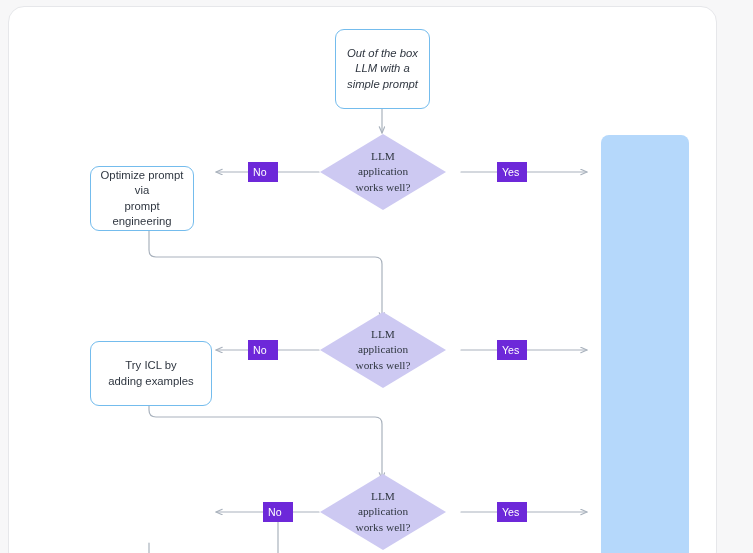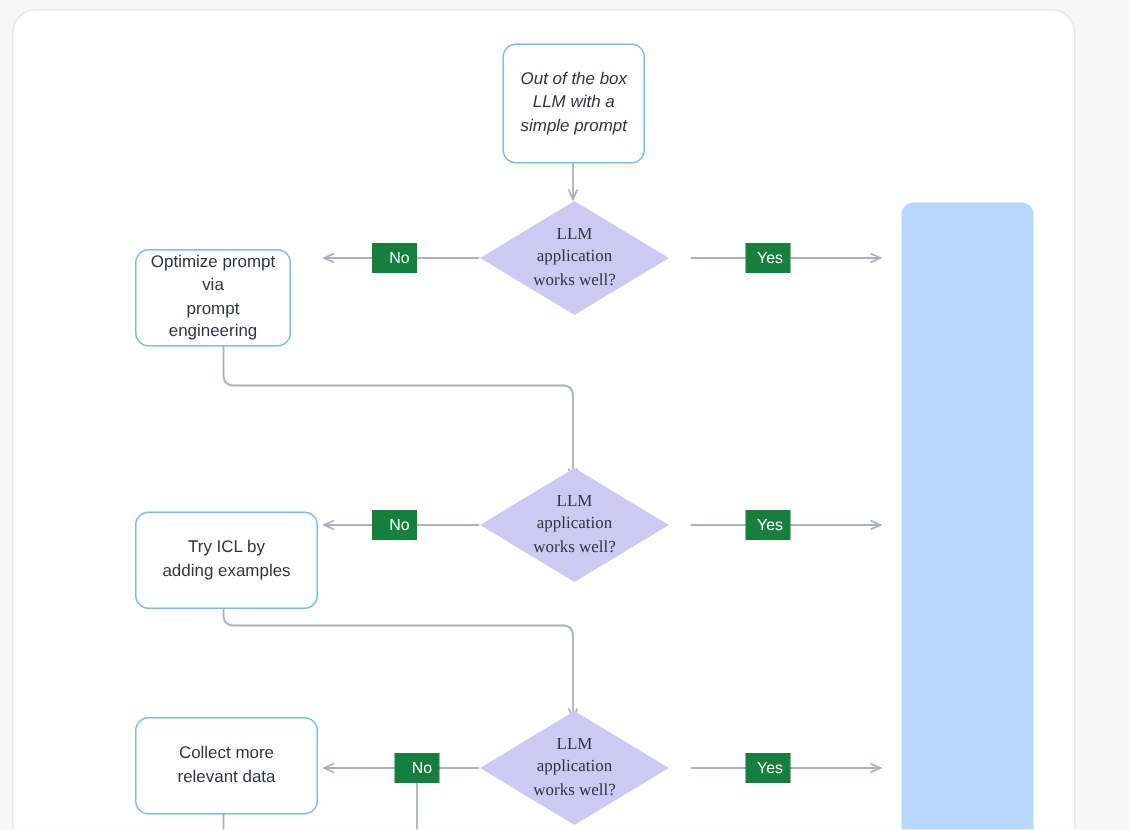--- a/index.html
+++ b/index.html
@@ -84,27 +84,27 @@
     justify-content: center;
     text-align: center;
     color: #2f3640;
     font-size: 11.3px;
     line-height: 15.5px;
     pointer-events: none;
   }
   .edge-badge {
     position: absolute;
     box-sizing: border-box;
-    background: #15803d;
+    background: #6d28d9;
     color: #ffffff;
     font-size: 10.6px;
     line-height: 20px;
     height: 20px;
     min-width: 30px;
-    text-align: right;
+    text-align: left;
     padding: 0 5px;
   }
   .panel {
     position: absolute;
     background: #b5d8fb;
     border-radius: 8px 8px 0 0;
   }
 </style>
 </head>
 <body>
@@ -175,24 +175,20 @@
 adding examples</span>
       </div>
 
       <div class="decision-wrap" style="left:311px; top:467px; width:126px; height:76px;">
         <div class="decision-shape"></div>
         <div class="decision-label" style="white-space:pre-line;">LLM
 application
 works well?</div>
       </div>
 
-      <div class="node proc" style="left:81px; top:471px; width:122px; height:65px;">
-        <span style="white-space:pre-line;">Collect more
-relevant data</span>
-      </div>
 
       <div class="edge-badge" style="left:239px; top:155px;">No</div>
       <div class="edge-badge" style="left:239px; top:333px;">No</div>
       <div class="edge-badge" style="left:254px; top:495px;">No</div>
 
       <div class="edge-badge" style="left:488px; top:155px;">Yes</div>
       <div class="edge-badge" style="left:488px; top:333px;">Yes</div>
       <div class="edge-badge" style="left:488px; top:495px;">Yes</div>
 
       <div class="panel" style="left:592px; top:128px; width:88px; height:432px;">

